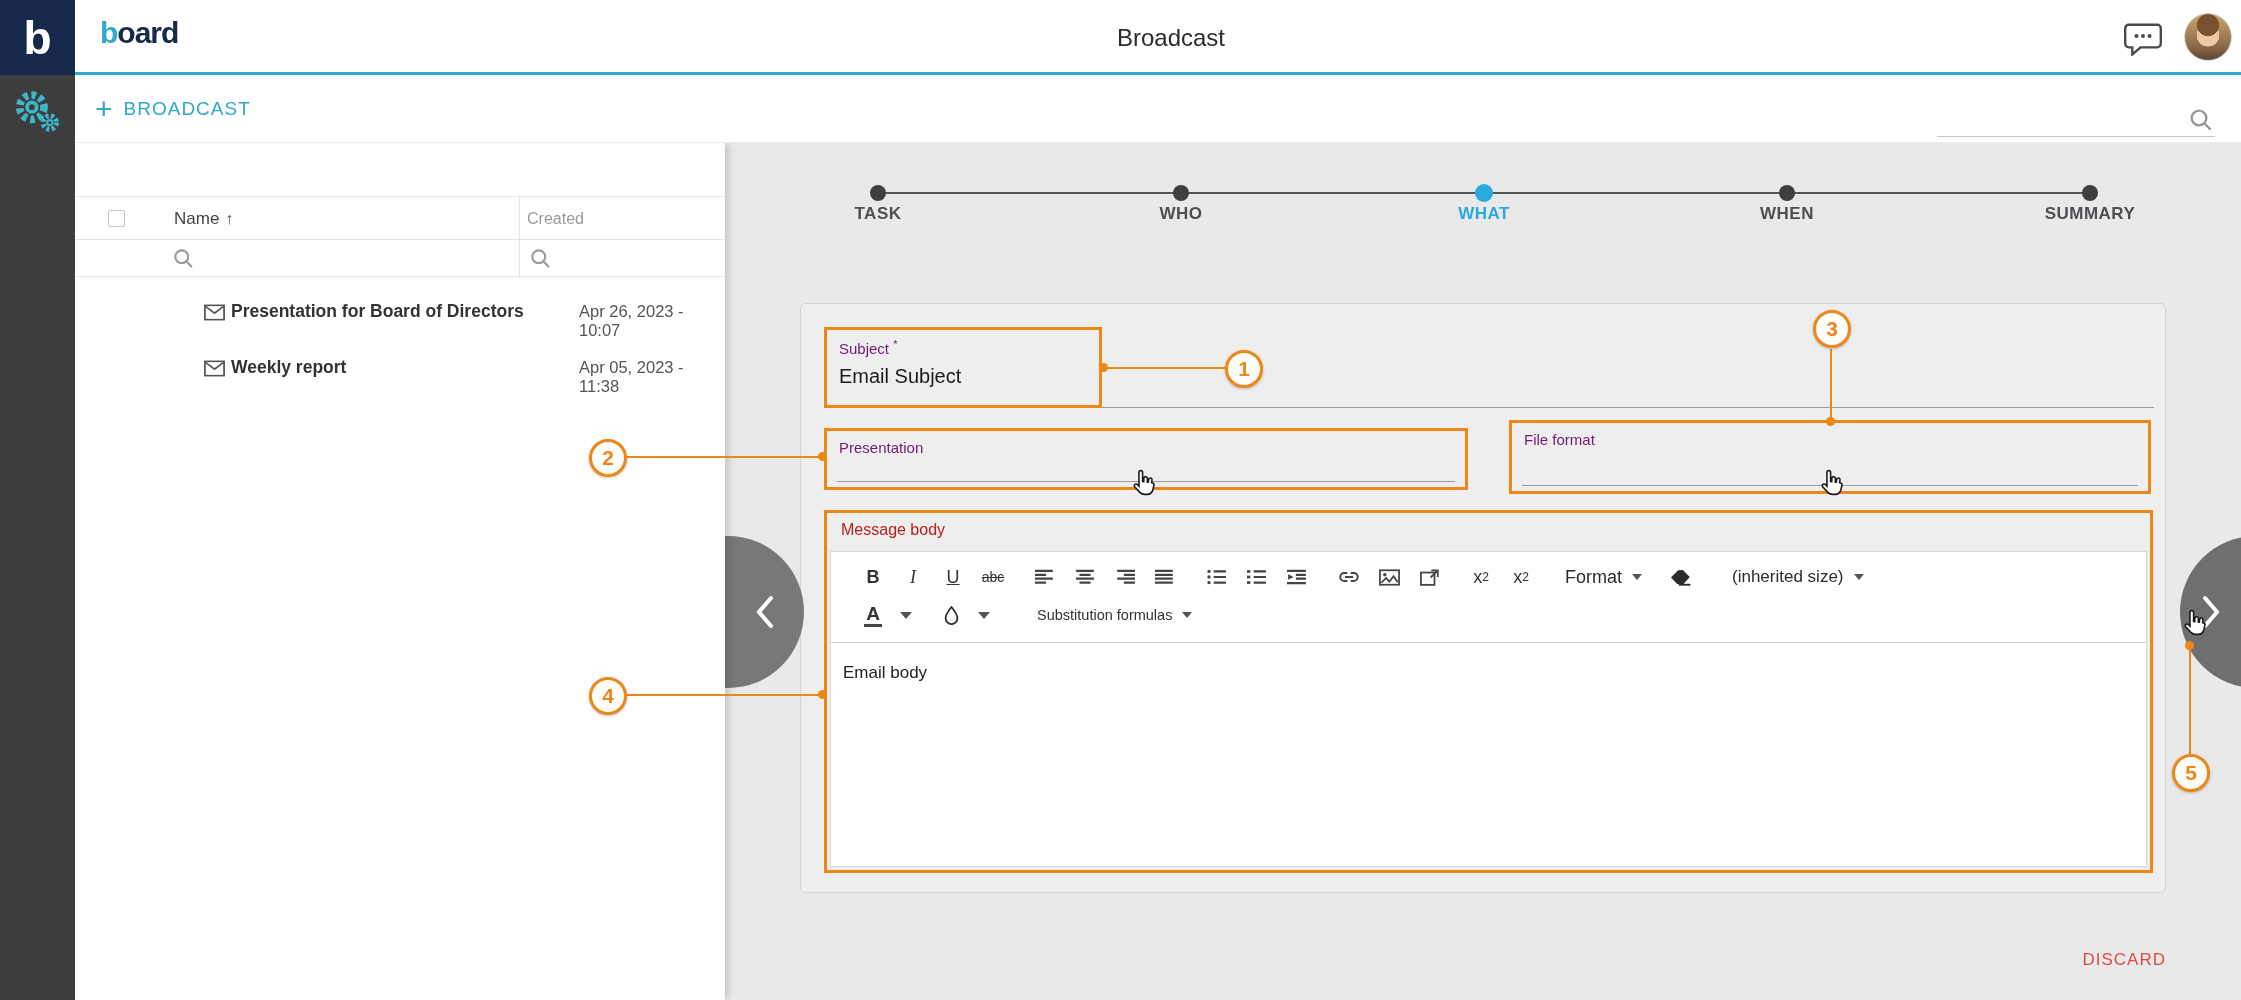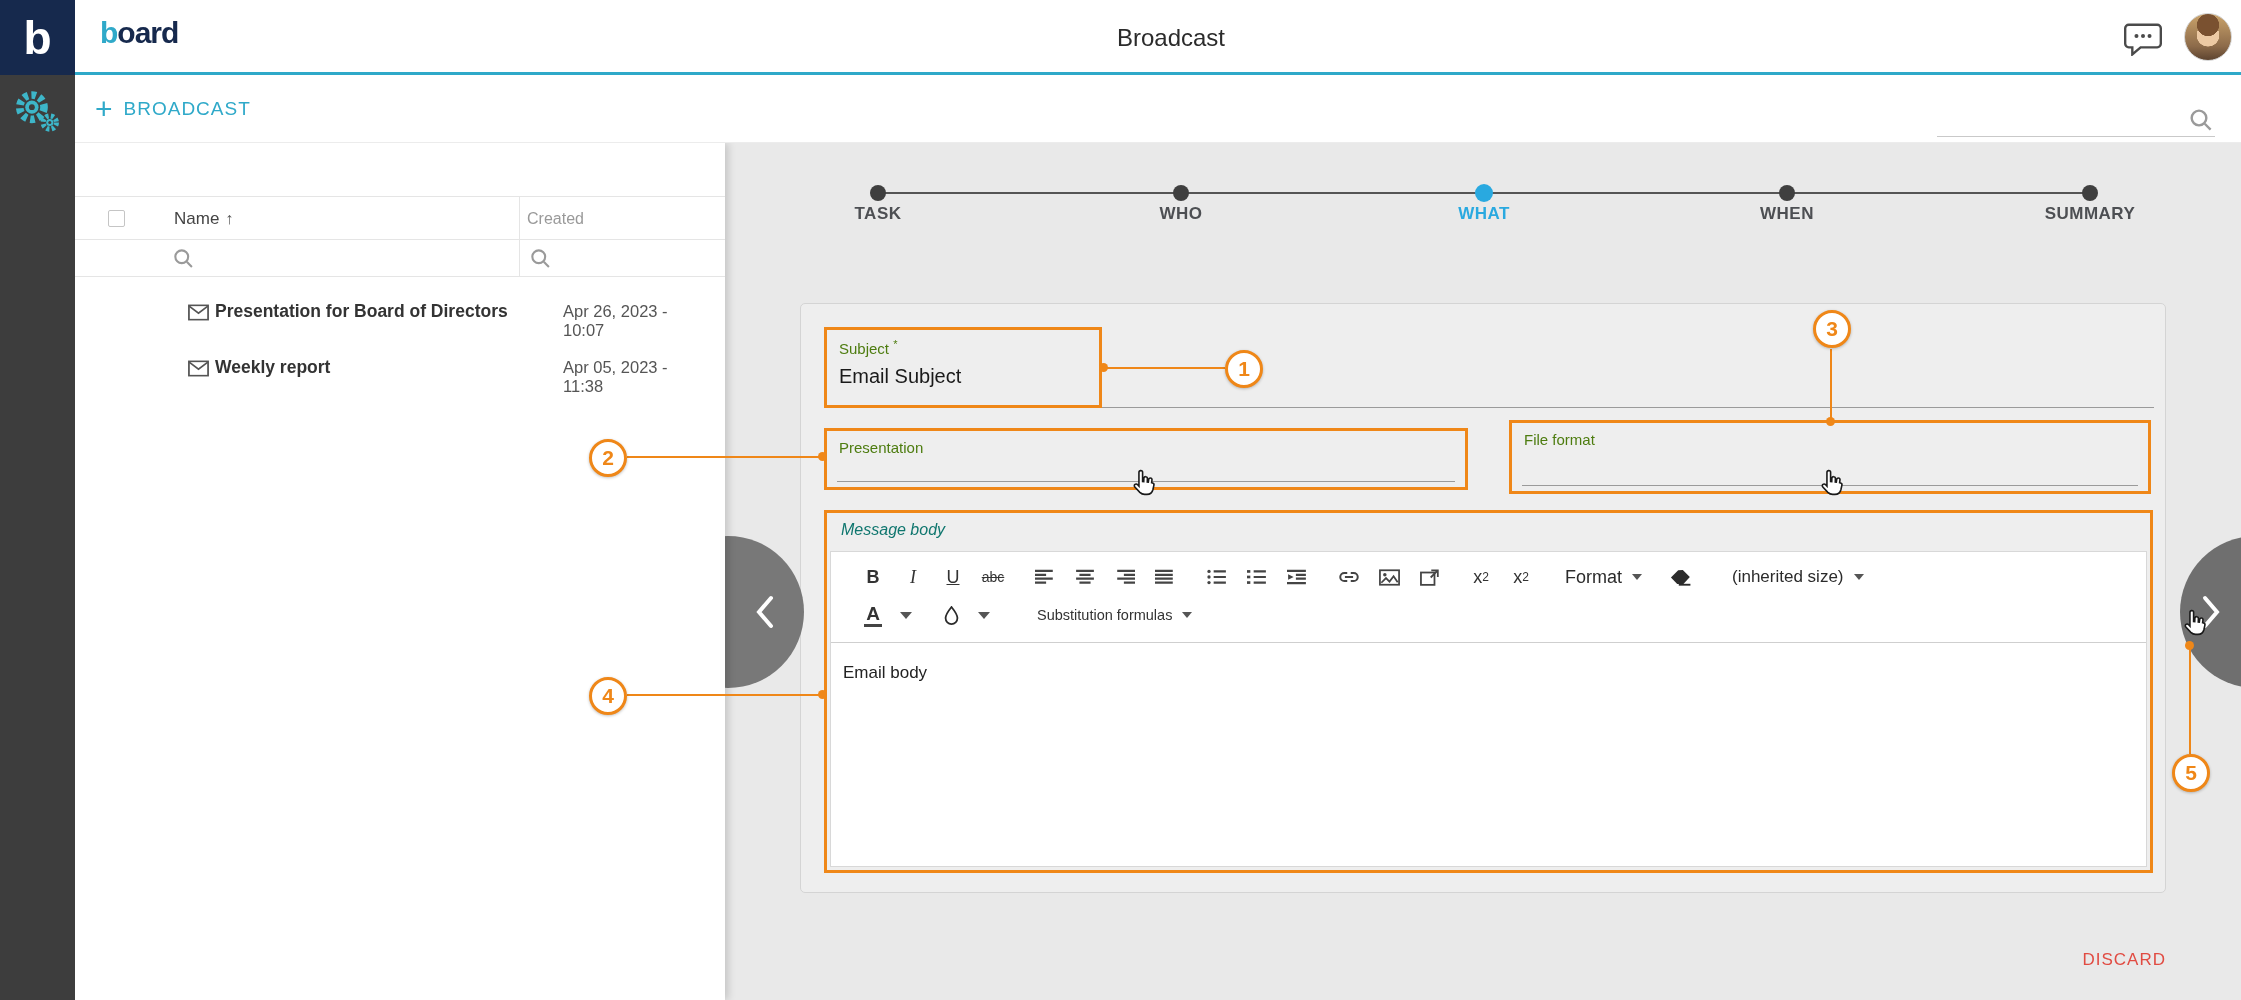--- a/index.html
+++ b/index.html
@@ -56,21 +56,21 @@
             border:1px solid #c5c5c5; border-radius:2px; background:#fff;}
   .lp-name-h{position:absolute; left:99px; top:0; height:44px; display:flex; align-items:center;
              font-size:17px; color:#444;}
   .lp-sort{margin-left:6px; color:#555; font-size:16px;}
   .lp-created-h{position:absolute; left:452px; top:0; height:44px; display:flex; align-items:center;
                 font-size:16px; color:#999;}
   .lp-vline{position:absolute; left:444px; top:53px; width:1px; height:81px; background:#e5e5e5;}
   .lp-search{position:absolute; left:0; top:97px; width:650px; height:37px; border-bottom:1px solid #e5e5e5;}
   .lp-search .mag1{position:absolute; left:98px; top:8px;}
   .lp-search .mag2{position:absolute; left:455px; top:8px;}
-  .lp-row{position:absolute; left:0; width:629px; height:54px;}
+  .lp-row{position:absolute; left:16px; width:629px; height:54px;}
   .lp-row .env{position:absolute; left:113px; top:19px;}
   .lp-row .rname{position:absolute; left:140px; top:16px; font-size:17.5px; font-weight:bold; color:#333;}
   .lp-row .rdate{position:absolute; left:488px; top:17px; font-size:16.5px; color:#555;}
 
   
   .step-line{position:absolute; left:878px; top:192px; width:1212px; height:2px; background:#555;}
   .step-dot{position:absolute; top:185px; width:16px; height:16px; border-radius:50%; background:#3f3f3f;}
   .step-dot.active{background:var(--blue); top:184px; width:18px; height:18px;}
   .step-label{position:absolute; top:204px; transform:translateX(-50%); font-size:17px; font-weight:bold;
               letter-spacing:.5px; color:#4d4f53; white-space:nowrap;}
@@ -81,30 +81,30 @@
         border:1px solid #d4d4d4; border-radius:5px;}
   .subject-underline{position:absolute; left:26px; top:103px; width:1327px; height:1px; background:#9a9a9a;}
 
   .hl{position:absolute; border:3px solid var(--orange); background:transparent; z-index:2;}
   .hl-subject{left:23px; top:23px; width:278px; height:81px;}
   .hl-present{left:23px; top:116px; width:644px; height:62px;margin-top:8px;}
   .hl-format{left:708px; top:116px; width:642px; height:74px;}
   .hl-message{left:23px; top:206px; width:1329px; height:363px;}
 
   .field-inner{position:absolute; inset:0; padding:8px 12px;}
-  .field-label{font-size:15px; color:#4d7c0f;}
+  .field-label{font-size:15px; color:#701a75;}
   .field-label sup{font-size:11px;}
   .field-value{font-size:20px; color:#1a1a1a; margin-top:8px;}
   .dd-row{display:flex; align-items:center; justify-content:space-between; margin-top:8px; padding-right:8px;}
   .field-underline{position:absolute; left:10px; right:10px; bottom:5px; height:1px; background:#9a9a9a;}
   .tri-down{width:0; height:0; border-left:6px solid transparent; border-right:6px solid transparent;
             border-top:7px solid #555;}
 
   
-  .msg-label{position:absolute; left:14px; top:8px; font-size:16px; color:#0f766e;font-style:italic;}
+  .msg-label{position:absolute; left:14px; top:8px; font-size:16px; color:#b91c1c;}
   .editor{position:absolute; left:3px; right:3px; top:38px; bottom:3px; background:#fff;
           border:1px solid #d8d8d8;}
   .rte-head{border-bottom:1px solid #cfcfcf;}
   .rte-row{display:flex; align-items:center; padding:8px 20px 2px 22px;}
   .rte-row.second{padding:2px 20px 10px 22px;}
   .rte-btn{min-width:40px; height:34px; display:flex; align-items:center; justify-content:center;
            color:#333; font-size:18px;}
   .rte-btn.bold{font-weight:bold;}
   .rte-btn.italic{font-style:italic; font-family:"Liberation Serif", serif;}
   .rte-btn.underline{text-decoration:underline;}

